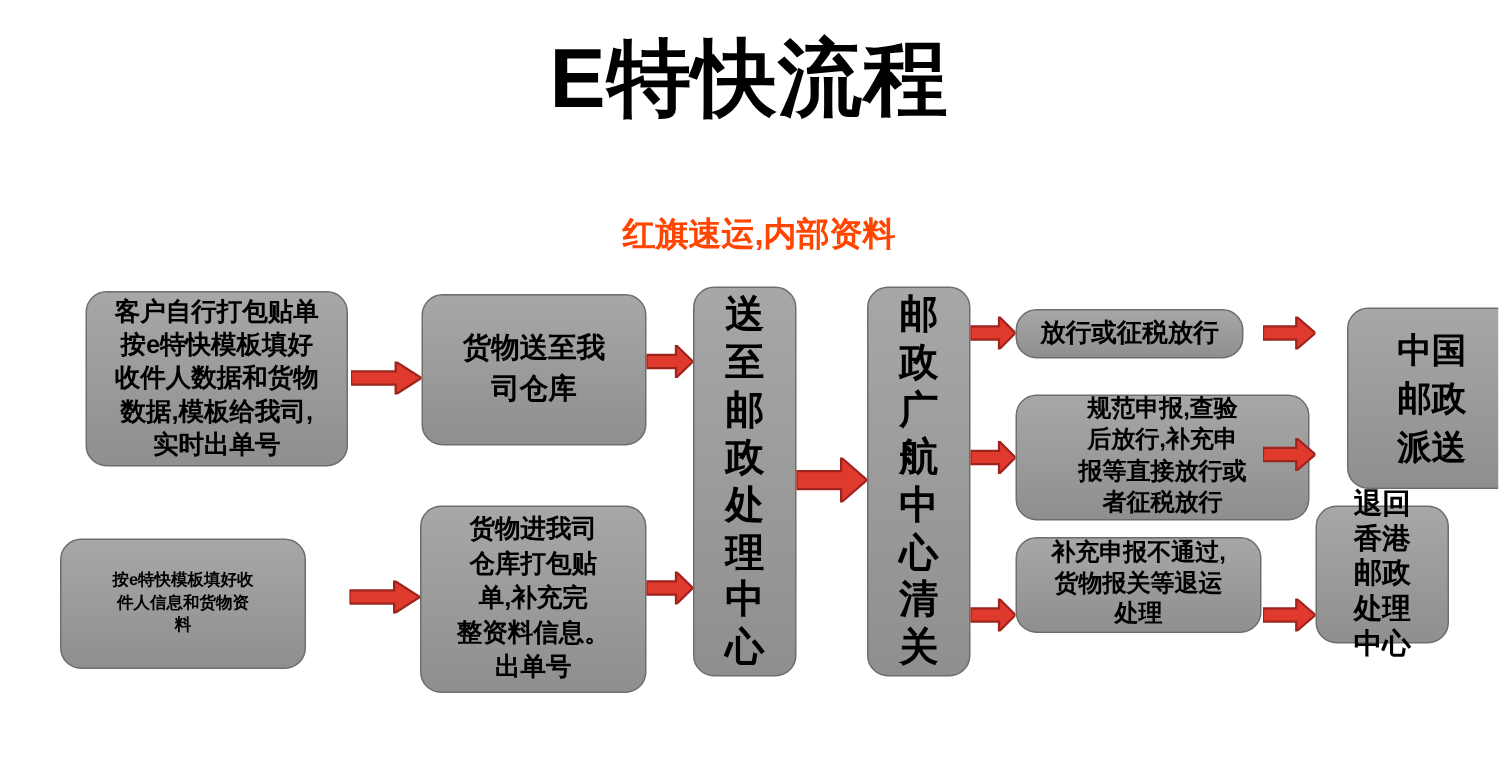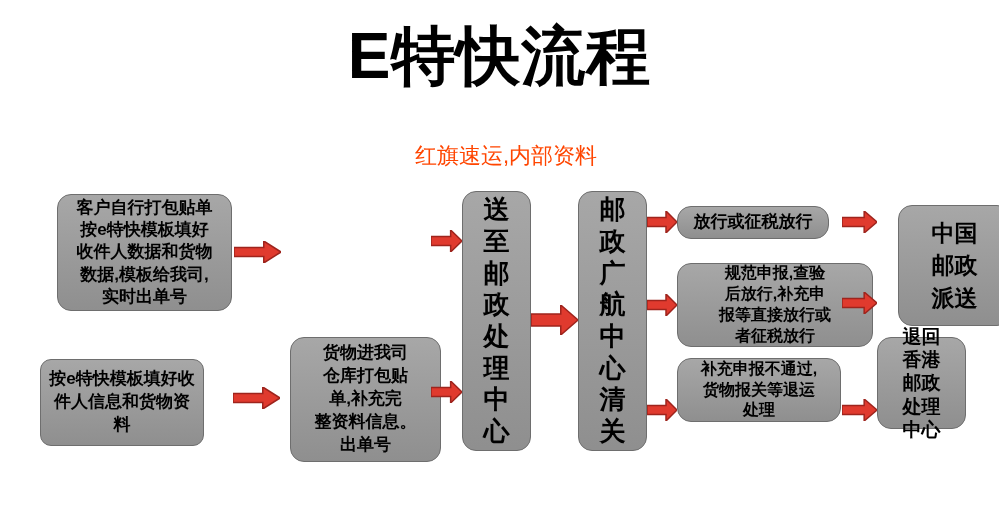--- a/index.html
+++ b/index.html
@@ -12,54 +12,54 @@
     position: relative;
     width: 999px;
     height: 511px;
     background: #ffffff;
     overflow: hidden;
   }
   .title {
     position: absolute;
     top: 20px; left: 0; width: 100%;
     text-align: center;
-    font-size: 64px;
+    font-size: 56px;
     font-weight: 900;
     letter-spacing: 1px;
     color: var(--title-color, #000000);
     line-height: 1.15;
   }
   .subtitle {
     position: absolute;
     top: 141px; left: 0; width: 100%;
     text-align: center;
     font-size: 22px;
-    font-weight: 400;
+    font-weight: 700;
     color: var(--subtitle-color, #ff4500);
     padding-left: 13px;
   }
   .box {
     position: absolute;
     background-color: var(--box-fill, #9b9b9b);
     background-image: linear-gradient(rgba(255,255,255,0.12), rgba(0,0,0,0.08));
     border: 1px solid var(--box-border, #6e6e6e);
     border-radius: 14px;
     display: flex;
     align-items: center;
     justify-content: center;
     text-align: center;
     font-weight: 700;
     color: #000;
   }
   .box-text { white-space: pre-line; display: block; width: 100%; }
 
   .b1  { left: 57px;  top: 194px; width: 175px; height: 117px; font-size: 17px; line-height: 1.3; }
-  .b2  { left: 40px;  top: 359px; width: 164px; height: 87px;  font-size: 17px; line-height: 1.35; border-radius: 11px; }
+  .b2  { left: 40px;  top: 359px; width: 164px; height: 87px;  font-size: 11px; line-height: 1.35; }
   .b3  { left: 281px; top: 196px; width: 150px; height: 101px; font-size: 19px; line-height: 1.4; }
-  .b4  { left: 280px; top: 337px; width: 151px; height: 125px; font-size: 17px; line-height: 1.35; margin-left: 10px; }
+  .b4  { left: 280px; top: 337px; width: 151px; height: 125px; font-size: 17px; line-height: 1.35; }
   .b5  { left: 462px; top: 191px; width: 69px;  height: 260px; font-size: 26px; line-height: 1.22; }
   .b6  { left: 578px; top: 191px; width: 69px;  height: 260px; font-size: 26px; line-height: 1.22; }
   .b7  { left: 677px; top: 206px; width: 152px; height: 33px;  font-size: 17px; line-height: 1.2; }
   .b8  { left: 677px; top: 263px; width: 196px; height: 84px;  font-size: 16px; line-height: 1.3; }
   .b9  { left: 677px; top: 358px; width: 164px; height: 64px;  font-size: 16px; line-height: 1.3; }
   .b10 { left: 898px; top: 205px; width: 113px;  height: 121px; font-size: 23px; line-height: 1.4; }
   .b11 { left: 877px; top: 337px; width: 89px;  height: 92px; font-size: 19px; line-height: 1.22; }
 
   .arrow { position: absolute; }
   .arrow svg { display: block; width: 100%; height: 100%; }
@@ -94,20 +94,24 @@
 按e特快模板填好
 收件人数据和货物
 数据,模板给我司,
 实时出单号</span>
   </div>
   <div class="box b2">
     <span class="box-text">按e特快模板填好收
 件人信息和货物资
 料</span>
   </div>
+  <div class="box b3">
+    <span class="box-text">货物送至我
+司仓库</span>
+  </div>
   <div class="box b4">
     <span class="box-text">货物进我司
 仓库打包贴
 单,补充完
 整资料信息。
 出单号</span>
   </div>
   <div class="box b5">
     <span class="box-text">送
 至

